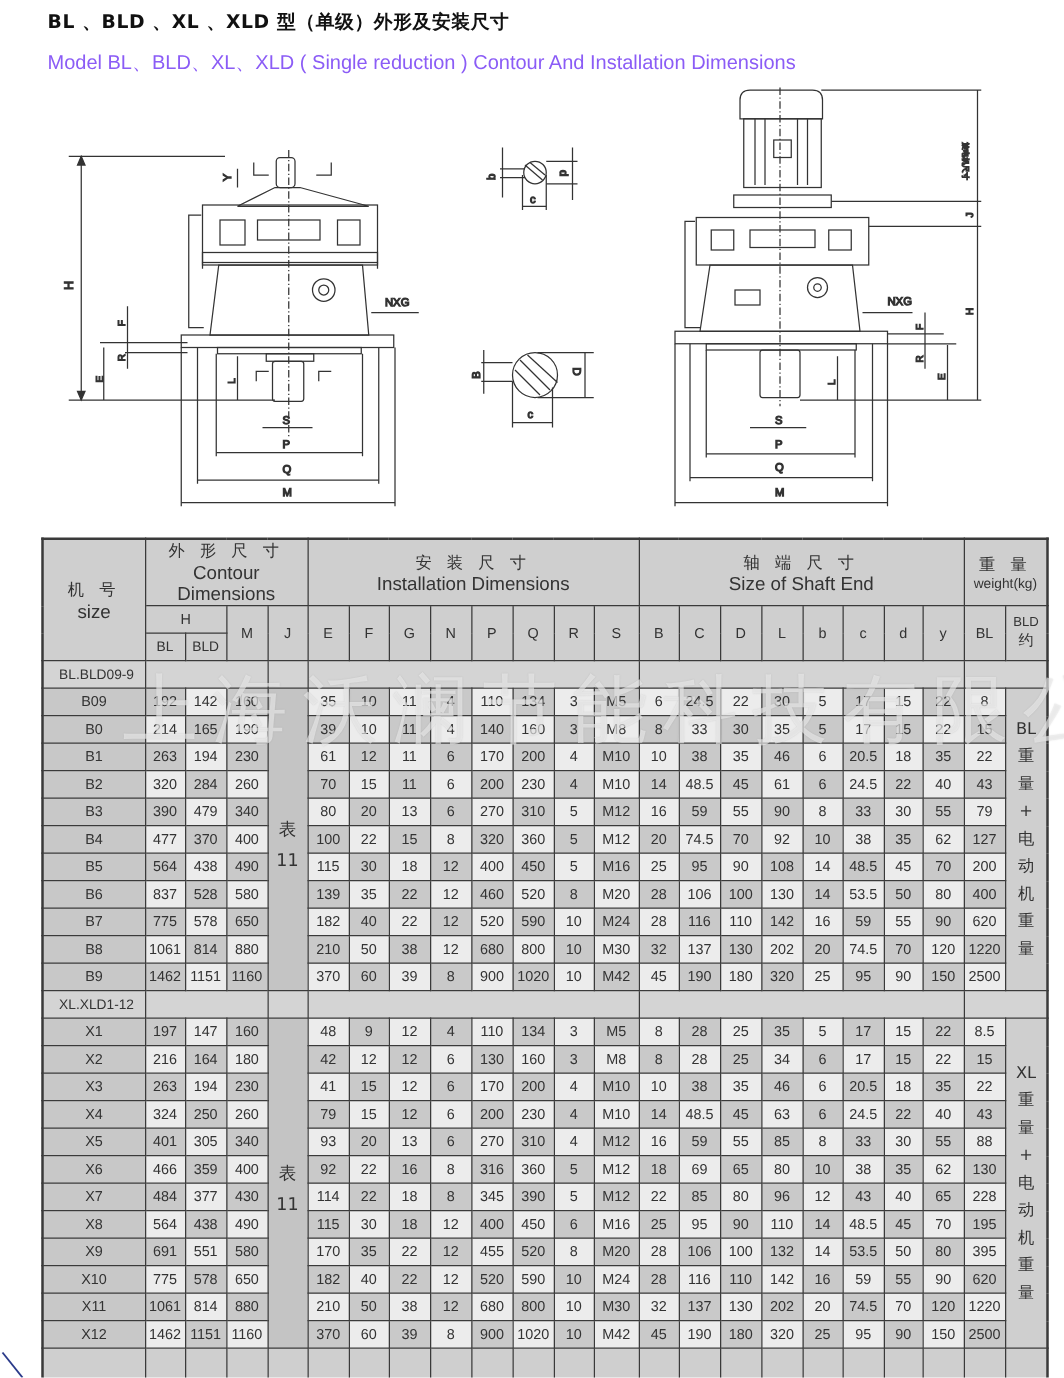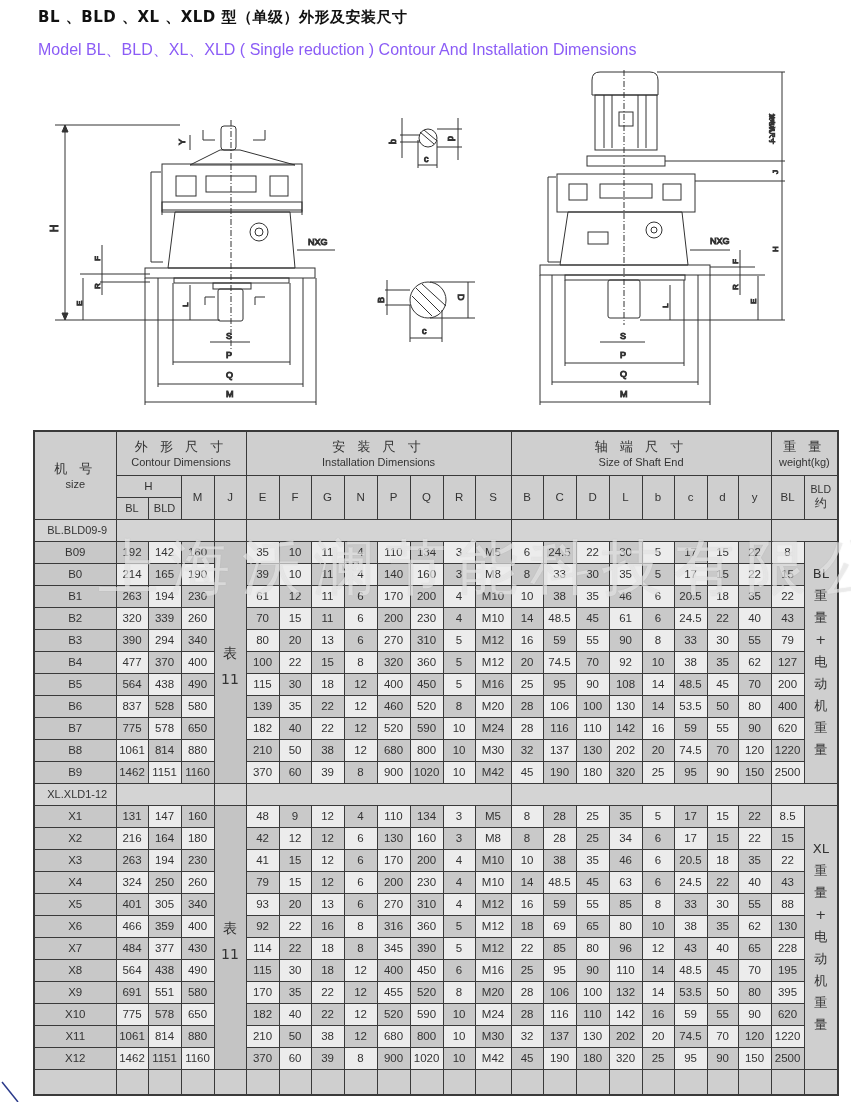--- a/index.html
+++ b/index.html
@@ -9,21 +9,21 @@
   .drawing{position:absolute;}
   #drw-left{left:40px;top:90px;width:300px;height:320px;}
   #drw-mid{left:370px;top:110px;width:130px;height:240px;}
   #drw-right{left:520px;top:60px;width:300px;height:350px;}
   svg text{font-family:"Liberation Sans",sans-serif;fill:#222;}
   table.spec{position:absolute;left:33px;top:430px;width:774px;border-collapse:collapse;table-layout:fixed;font-size:11.5px;}
   table.spec td, table.spec th{border:1px solid #3a3a3a;text-align:center;vertical-align:middle;padding:0;height:21px;font-weight:normal;color:#333;}
   table.spec{border:2px solid #3a3a3a;}
   .hd{background:#cfcfcf;}
   .hd .cn{font-size:13px;letter-spacing:4px;font-family:"DejaVu Sans",sans-serif;}
-  .hd .en{font-size:11px;}
+  .hd .en{font-size:15px;}
   .size-cell{background:#c8c8c8;}
   .grp{background:#d4d4d4;text-align:left;padding-left:4px !important;font-size:11px;}
   .grp-fill{background:#d4d4d4;}
   .d{background:#c9c9c9;}
   .l{background:#ececec;}
   .sidecol{background:#cfcfcf;font-size:13px;line-height:22px;font-family:"DejaVu Sans",sans-serif;}
   .jcol{background:#c4c4c4;font-size:14px;font-family:"DejaVu Sans",sans-serif;}
   .watermark{position:absolute;left:98px;top:528px;font-size:60px;color:rgba(255,255,255,0.55);letter-spacing:12px;pointer-events:none;font-family:Liberation Serif, serif;white-space:nowrap;text-shadow:0 0 1px rgba(120,120,120,0.35);}
   .corner-line{position:absolute;left:0;top:1080px;width:40px;height:30px;}
 </style>
@@ -373,21 +373,21 @@
         <td class="d">46</td>
         <td class="l">6</td>
         <td class="d">20.5</td>
         <td class="l">18</td>
         <td class="d">35</td>
         <td class="l">22</td>
       </tr>
       <tr>
         <td class="size-cell">B2</td>
         <td class="l">320</td>
-        <td class="d">339</td>
+        <td class="d">284</td>
         <td class="l">260</td>
         <td class="d">70</td>
         <td class="l">15</td>
         <td class="d">11</td>
         <td class="l">6</td>
         <td class="d">200</td>
         <td class="l">230</td>
         <td class="d">4</td>
         <td class="l">M10</td>
         <td class="d">14</td>
@@ -396,21 +396,21 @@
         <td class="l">61</td>
         <td class="d">6</td>
         <td class="l">24.5</td>
         <td class="d">22</td>
         <td class="l">40</td>
         <td class="d">43</td>
       </tr>
       <tr>
         <td class="size-cell">B3</td>
         <td class="d">390</td>
-        <td class="l">294</td>
+        <td class="l">479</td>
         <td class="d">340</td>
         <td class="l">80</td>
         <td class="d">20</td>
         <td class="l">13</td>
         <td class="d">6</td>
         <td class="l">270</td>
         <td class="d">310</td>
         <td class="l">5</td>
         <td class="d">M12</td>
         <td class="l">16</td>
@@ -564,21 +564,21 @@
       <tr>
         <td class="grp">XL.XLD1-12</td>
         <td class="grp-fill" colspan="3"></td>
         <td class="grp-fill" colspan="1"></td>
         <td class="grp-fill" colspan="8"></td>
         <td class="grp-fill" colspan="8"></td>
         <td class="grp-fill" colspan="2"></td>
       </tr>
       <tr>
         <td class="size-cell">X1</td>
-        <td class="d">131</td>
+        <td class="d">197</td>
         <td class="l">147</td>
         <td class="d">160</td>
         <td rowspan="12" class="jcol">
           <div style="margin-top:8px">表</div>
           <div style="margin-top:8px">11</div>
         </td>
         <td class="l">48</td>
         <td class="d">9</td>
         <td class="l">12</td>
         <td class="d">4</td>

